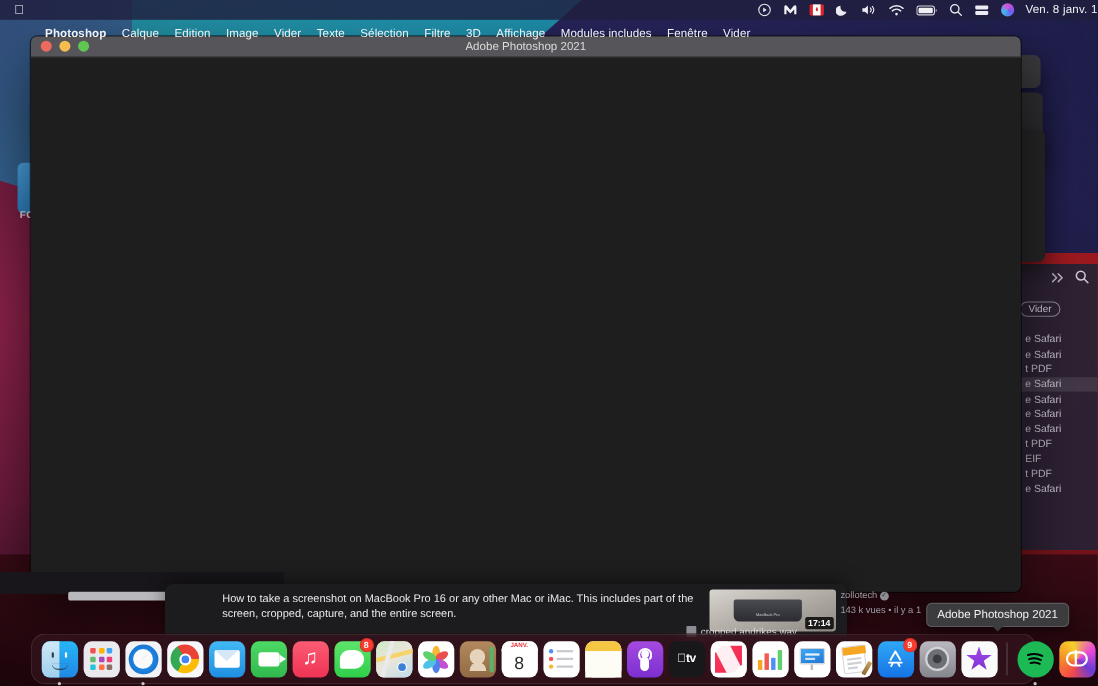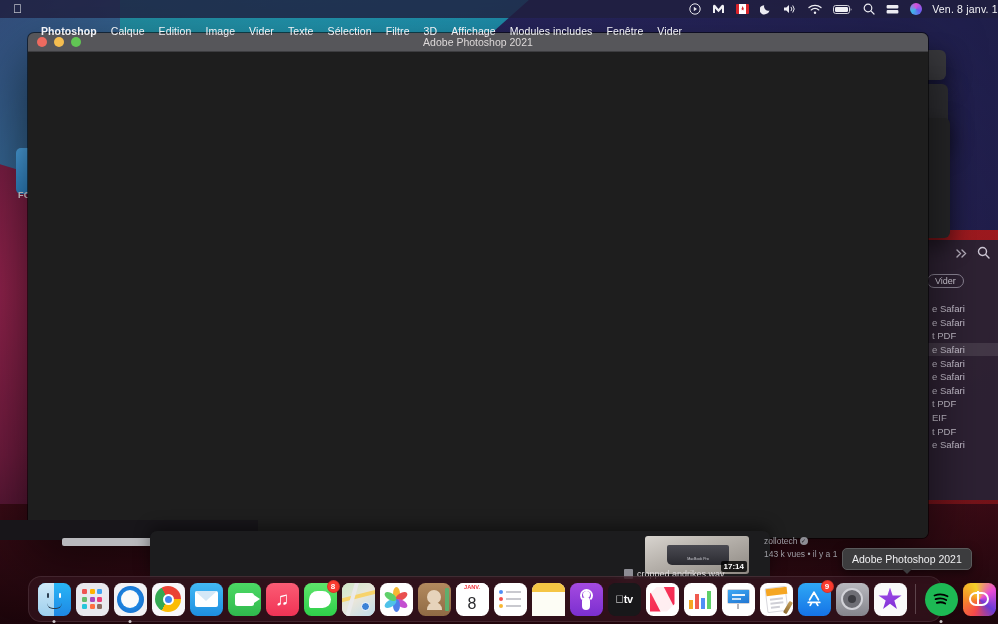--- a/index.html
+++ b/index.html
@@ -151,21 +151,21 @@
   .video-card {
     position: absolute; left: 150px; top: 531px; width: 620px; height: 48px;
     background: #1c1c1e; border-radius: 7px 7px 0 0; z-index: 40;
     box-shadow: 0 -4px 16px rgba(0,0,0,0.45);
   }
   .vc-desc {
     position: absolute; left: 52px; top: 7px; width: 430px;
     color: #e9e9ec; font-size: 10px; line-height: 13.5px;
   }
   .vc-thumb {
-    position: absolute; left: 495px; top: 5px; width: 104px; height: 38px;
+    position: absolute; left: 495px; top: 5px; width: 115px; height: 38px;
     border-radius: 3px; overflow: hidden;
     background: linear-gradient(160deg, #d8d4cf 0%, #b9b4ae 40%, #8d8882 100%);
   }
   .vc-laptop {
     position: absolute; left: 22px; top: 9px; width: 62px; height: 20px;
     background: linear-gradient(180deg, #4a4a52 0%, #2b2b31 100%);
     border-radius: 2px 2px 5px 5px;
   }
   .vc-laptop-label {
     position: absolute; left: 36px; top: 21px; width: 34px; text-align: center;
@@ -316,20 +316,21 @@
       </div>
       <div class="ps-title">Adobe Photoshop 2021</div>
     </div>
     <div class="ps-body"></div>
   </div>
 
   <div class="dark-strip"></div>
   <div class="light-strip"></div>
 
   <div class="video-card">
+    <div class="vc-desc">How to take a screenshot on MacBook Pro 16 or any other Mac or iMac. This includes part of the screen, cropped, capture, and the entire screen.</div>
     <div class="vc-thumb">
       <div class="vc-laptop"></div>
       <div class="vc-laptop-label">MacBook Pro</div>
       <div class="vc-time">17:14</div>
     </div>
     <div class="vc-channel">
       <span>zollotech</span><span class="vc-verified">✓</span>
     </div>
     <div class="vc-meta">143 k vues • il y a 1</div>
   </div>

